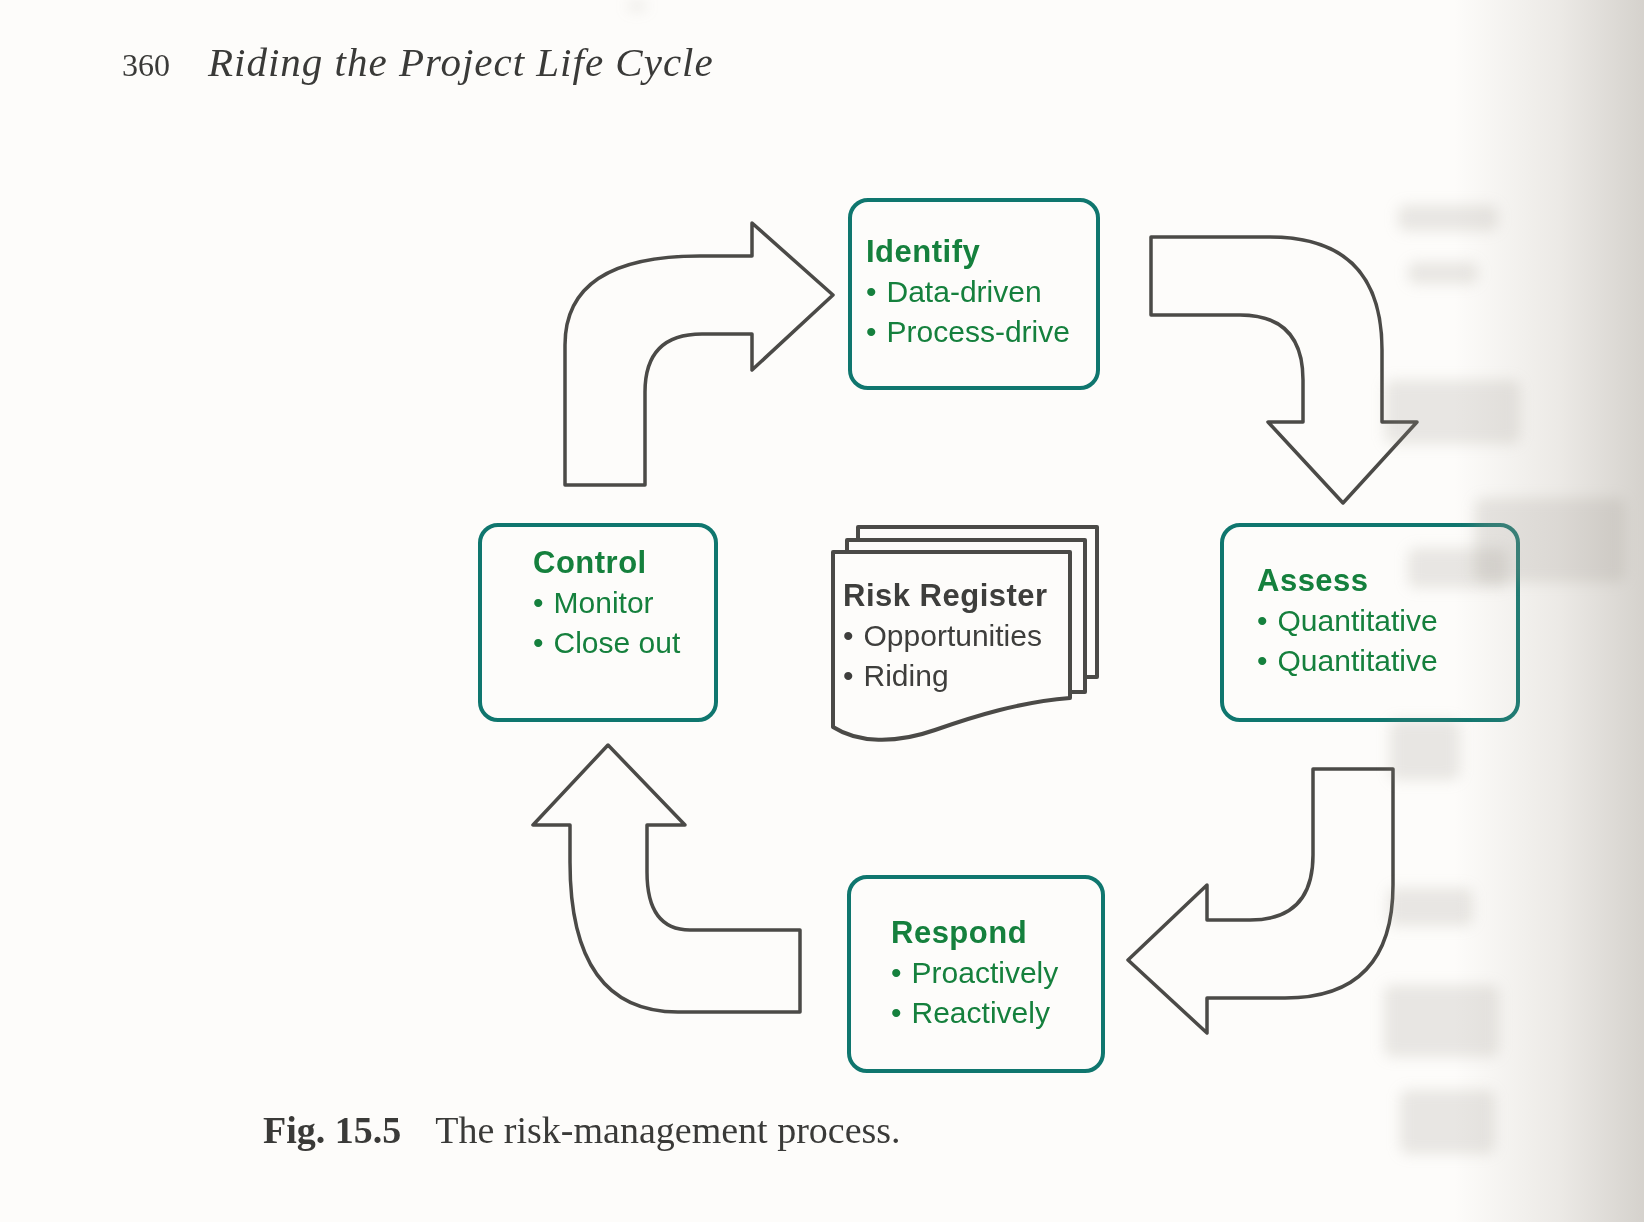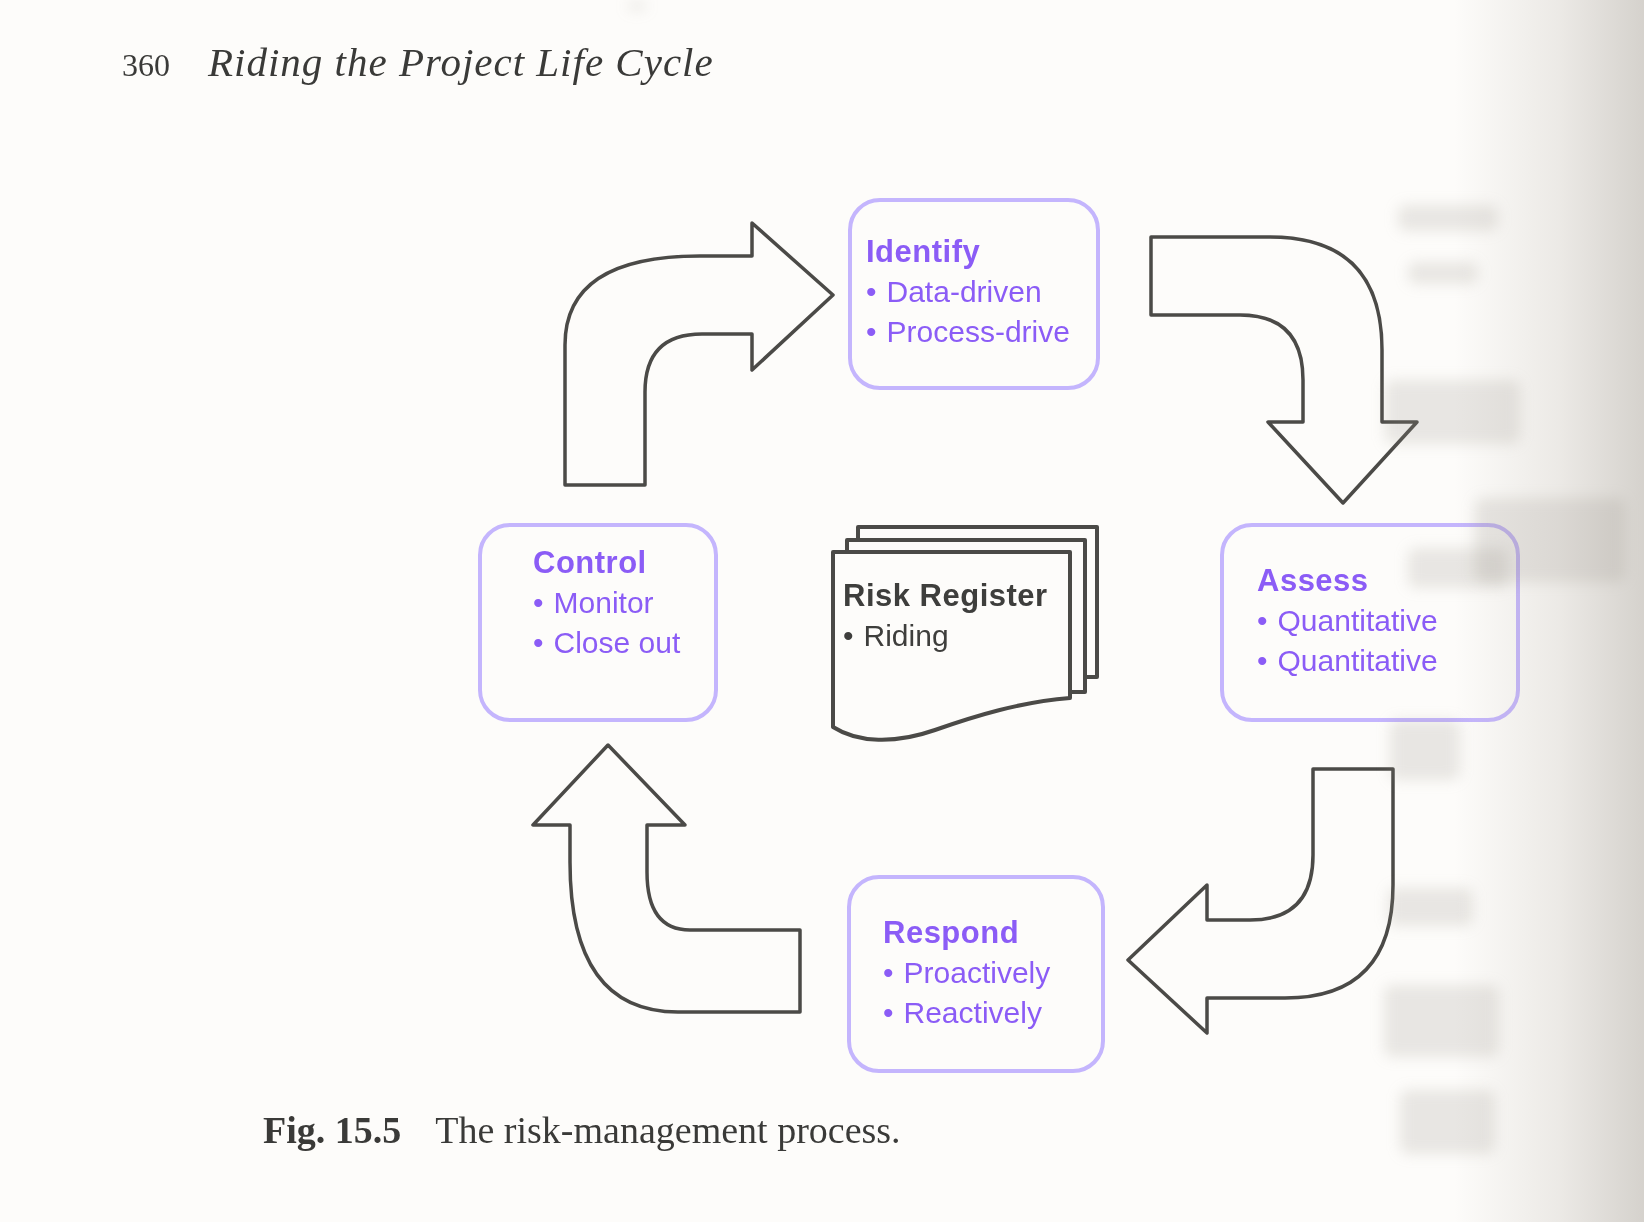--- a/index.html
+++ b/index.html
@@ -16,22 +16,22 @@
   .pagenum{font-size:32px;font-style:normal;display:inline-block;vertical-align:baseline;}
   .runtitle{font-size:41px;font-style:italic;margin-left:38px;display:inline-block;letter-spacing:1px;text-align:center;}
   
   svg.diagram{position:absolute;left:0;top:0;}
   .shape{fill:#fdfcfa;stroke:#4b4a47;}
   .arrow{stroke-width:3.5px;stroke-linejoin:round;}
   .docpage{stroke-width:4px;stroke-linejoin:round;}
   
   .node{
     position:absolute;box-sizing:border-box;
-    border:4px solid #c4b5fd;border-radius:32px;
-    background:transparent;color:#8b5cf6;
+    border:4px solid #0f766e;border-radius:20px;
+    background:transparent;color:#15803d;
   }
   .node-title{font-size:31px;font-weight:bold;line-height:40px;letter-spacing:.5px;}
   .bullet-line{font-size:30px;line-height:40px;white-space:nowrap;}
   .dot{display:inline-block;margin-right:10px;}
   
   .register-text{position:absolute;left:843px;top:576px;color:#3e3e3c;}
   .register-text .node-title{line-height:40px;}
   
   .caption{position:absolute;left:263px;top:1108px;color:#3a3a38;white-space:nowrap;
     font-family:"Liberation Serif","DejaVu Serif",serif;font-size:38px;}
@@ -67,34 +67,35 @@
     <div class="bullet-line"><span class="dot">•</span><span>Data-driven</span></div>
     <div class="bullet-line"><span class="dot">•</span><span>Process-drive</span></div>
   </div>
 
   <div class="node" style="left:1220px;top:523px;width:300px;height:199px;padding:34px 23px 0 33px;">
     <div class="node-title">Assess</div>
     <div class="bullet-line"><span class="dot">•</span><span>Quantitative</span></div>
     <div class="bullet-line"><span class="dot">•</span><span>Quantitative</span></div>
   </div>
 
-  <div class="node" style="left:847px;top:875px;width:258px;height:198px;padding:34px 8px 0 32px;">
+  <div class="node" style="left:847px;top:875px;width:258px;height:198px;padding:34px 8px 0 40px;">
     <div class="node-title">Respond</div>
     <div class="bullet-line"><span class="dot">•</span><span>Proactively</span></div>
     <div class="bullet-line"><span class="dot">•</span><span>Reactively</span></div>
   </div>
 
   <div class="node" style="left:478px;top:523px;width:240px;height:199px;padding:16px 8px 0 51px;">
     <div class="node-title">Control</div>
     <div class="bullet-line"><span class="dot">•</span><span>Monitor</span></div>
     <div class="bullet-line"><span class="dot">•</span><span>Close out</span></div>
   </div>
 
   <div class="register-text">
     <div class="node-title">Risk Register</div>
+    <div class="bullet-line"><span class="dot">•</span><span>Opportunities</span></div>
     <div class="bullet-line"><span class="dot">•</span><span>Riding</span></div>
   </div>
 
   <div class="caption">
     <span class="fig">Fig. 15.5</span><span>The risk-management process.</span>
   </div>
 
   <div class="smudge" style="left:628px;top:2px;width:18px;height:8px;"></div>
   <div class="smudge" style="left:1398px;top:205px;width:100px;height:26px;"></div>
   <div class="smudge" style="left:1408px;top:262px;width:70px;height:22px;"></div>

